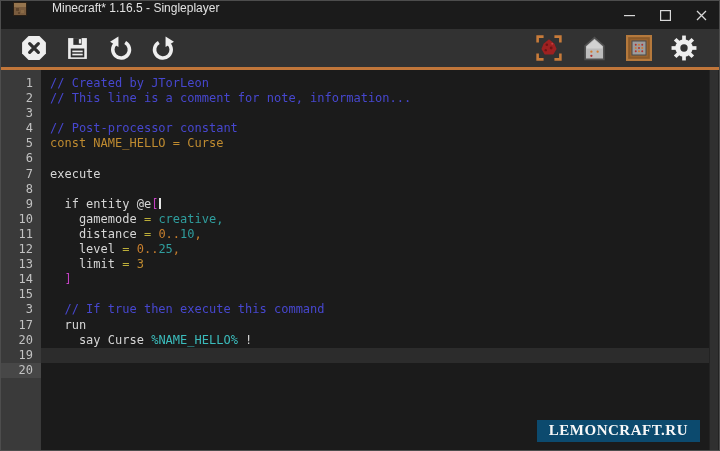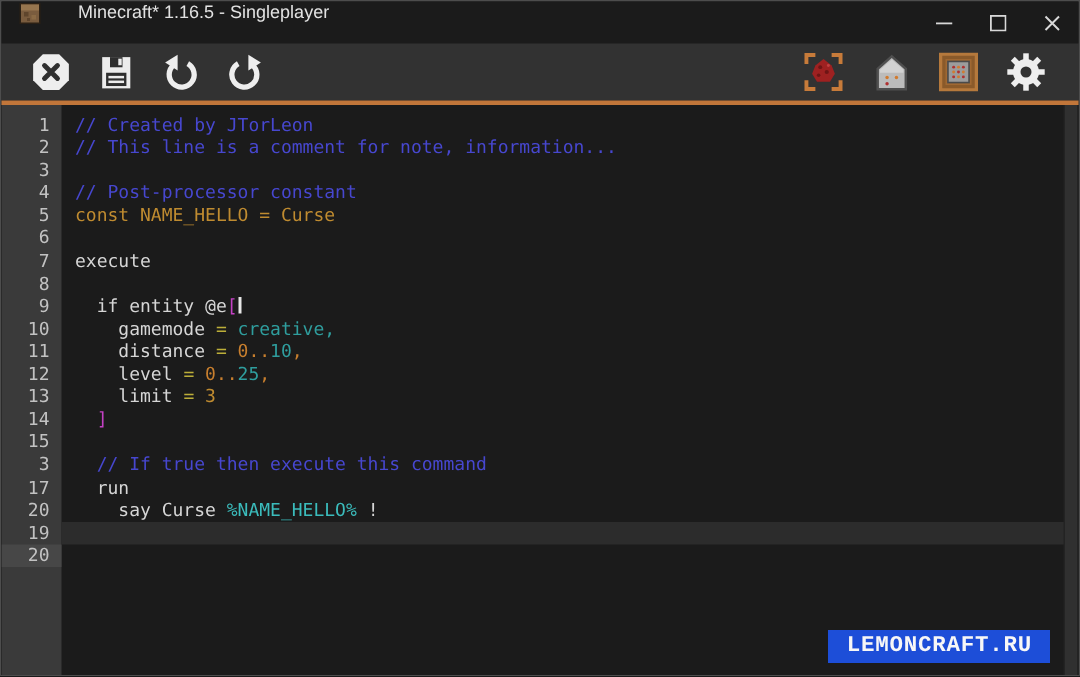--- a/index.html
+++ b/index.html
@@ -66,22 +66,22 @@
   .tok-caret   { display:inline-block; width:2px; height:11px; background:#e6e6e6; margin-left:1px; vertical-align:-1px; }
 
   .scrollbar {
     position:absolute; top:0; right:0; width:10px; height:100%;
     background:#232323;
   }
   .scrollbar .thumb { position:absolute; top:0; left:1px; width:8px; height:100%; background:#303030; }
 
   .watermark {
     position:absolute; right:19px; bottom:8px;
-    background:#1d4ed8; color:#f7f7f7;
-    font-family:Liberation Mono, monospace; font-weight:bold; font-size:15px;
+    background:#0c4a6e; color:#f7f7f7;
+    font-family:Liberation Serif, serif; font-weight:bold; font-size:15px;
     padding:2px 12px 3px 12px; letter-spacing:0.5px;
   }
 </style>
 </head>
 <body>
 
 <div class="window">
 
   <div class="titlebar">
     <svg class="app-icon" viewBox="0 0 16 16">

